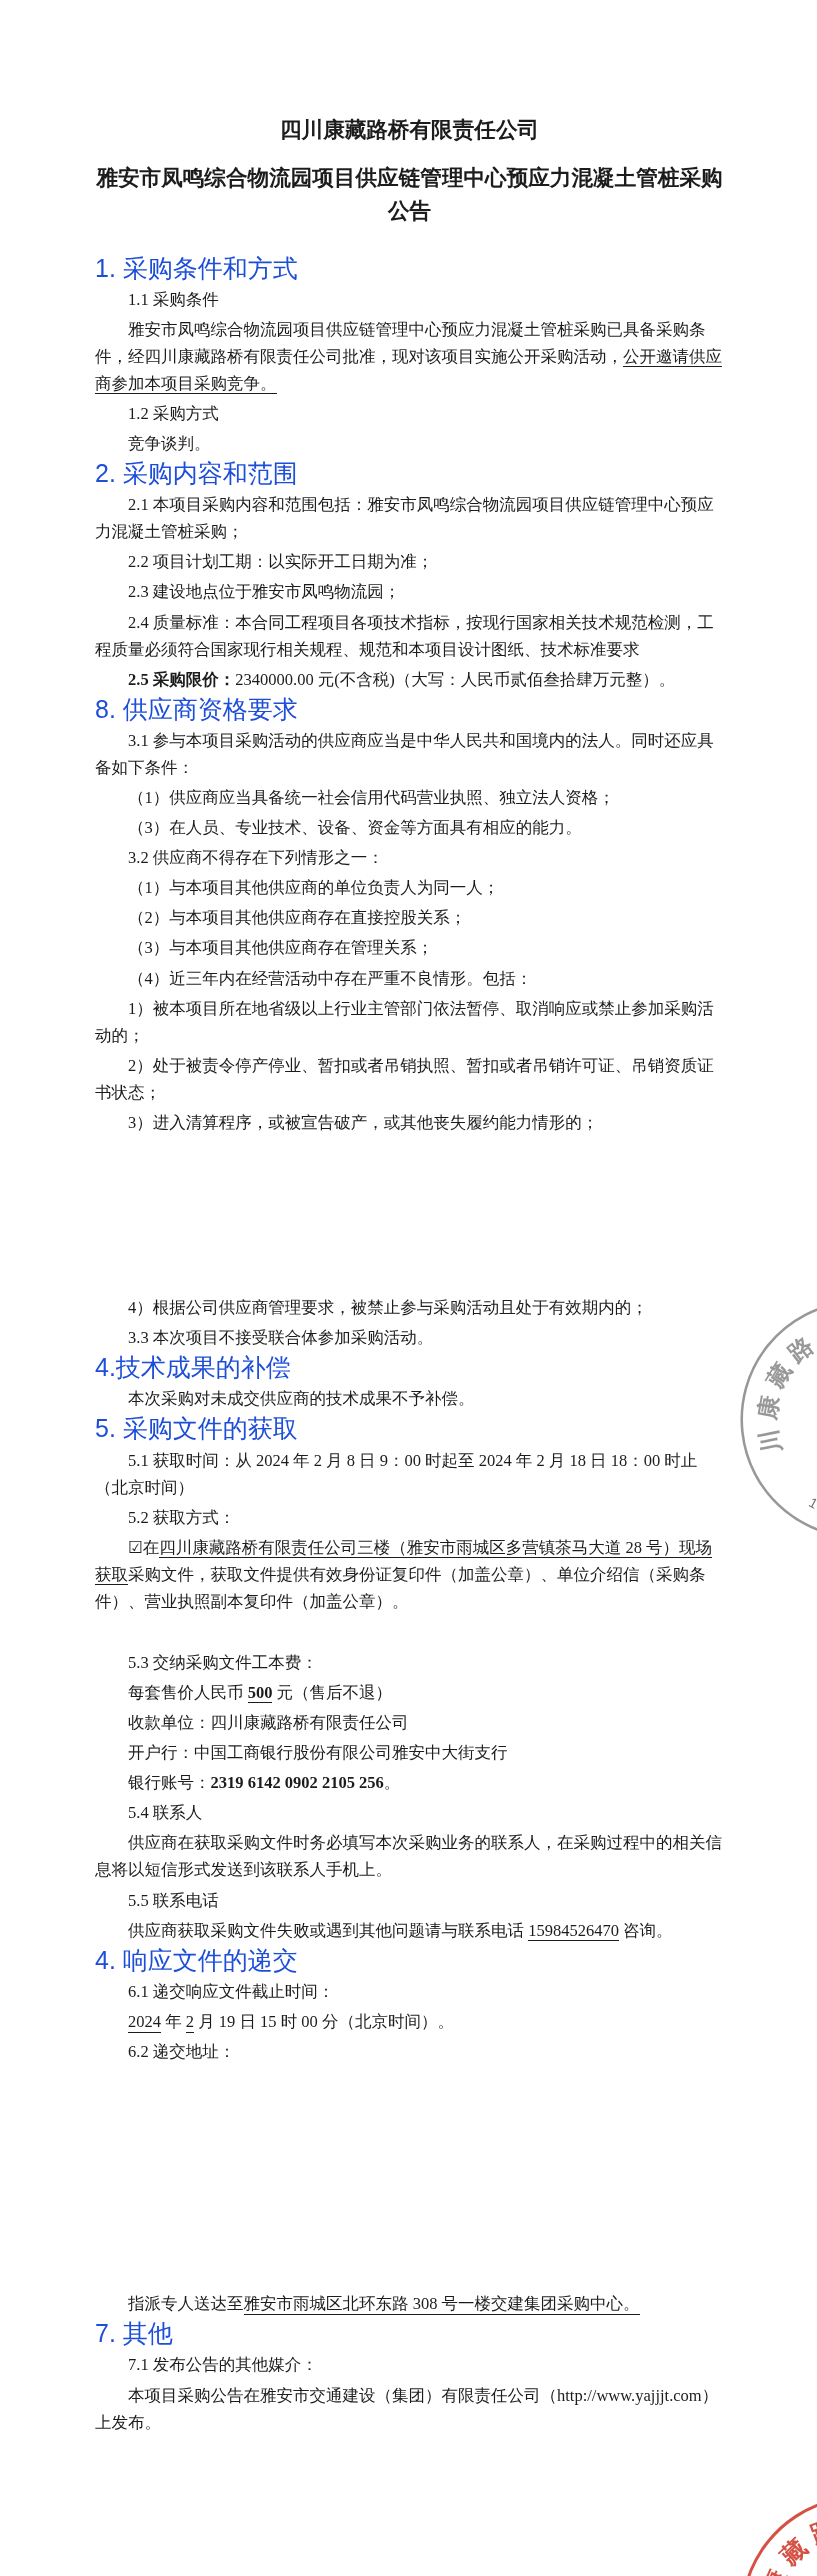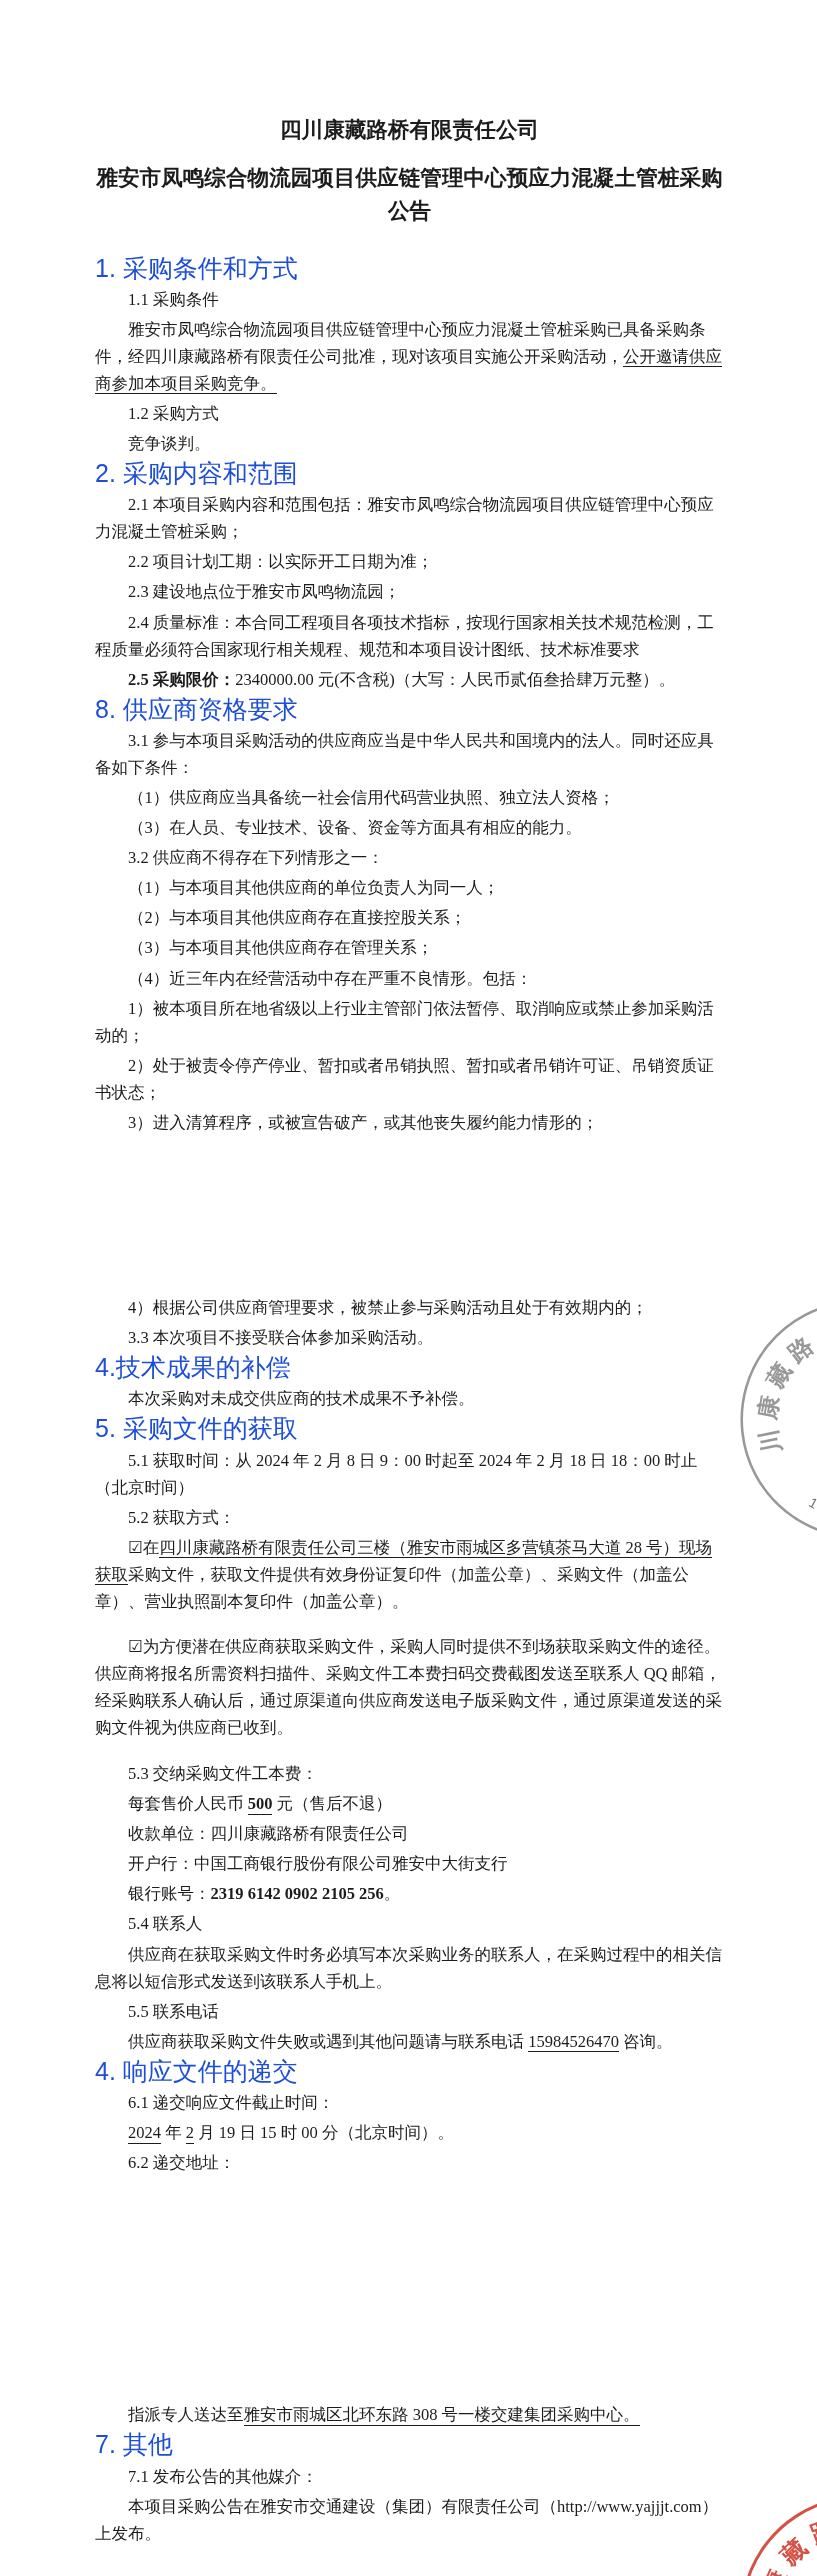--- a/index.html
+++ b/index.html
@@ -53,23 +53,22 @@
         <div class="para"><span>2）处于被责令停产停业、暂扣或者吊销执照、暂扣或者吊销许可证、吊销资质证书状态；</span></div>
         <div class="para"><span>3）进入清算程序，或被宣告破产，或其他丧失履约能力情形的；</span></div>
         <div class="gap-a"></div>
         <div class="para"><span>4）根据公司供应商管理要求，被禁止参与采购活动且处于有效期内的；</span></div>
         <div class="para"><span>3.3 本次项目不接受联合体参加采购活动。</span></div>
         <div class="h2">4.技术成果的补偿</div>
         <div class="para"><span>本次采购对未成交供应商的技术成果不予补偿。</span></div>
         <div class="h2">5. 采购文件的获取</div>
         <div class="para"><span>5.1 获取时间：从 2024 年 2 月 8 日 9：00 时起至 2024 年 2 月 18 日 18：00 时止（北京时间）</span></div>
         <div class="para"><span>5.2 获取方式：</span></div>
-        <div class="para"><span>☑在</span><span class="u">四川康藏路桥有限责任公司三楼（雅安市雨城区多营镇茶马大道 28 号）现场获取</span><span>采购文件，获取文件提供有效身份证复印件（加盖公章）、采购文件（加盖公章）、营业执照副本复印件（加盖公章）。</span></div>
+        <div class="para"><span>☑在</span><span class="u">四川康藏路桥有限责任公司三楼（雅安市雨城区多营镇茶马大道 28 号）现场获取</span><span>采购文件，获取文件提供有效身份证复印件（加盖公章）、单位介绍信（采购条件）、营业执照副本复印件（加盖公章）。</span></div>
         <div class="sp30"></div>
-        <div class="para"><span>☑为方便潜在供应商获取采购文件，采购人同时提供不到场获取采购文件的途径。供应商将报名所需资料扫描件、采购文件工本费扫码交费截图发送至联系人 QQ 邮箱，经采购联系人确认后，通过原渠道向供应商发送电子版采购文件，通过原渠道发送的采购文件视为供应商已收到。</span></div>
         <div class="sp30"></div>
         <div class="para"><span>5.3 交纳采购文件工本费：</span></div>
         <div class="para"><span>每套售价人民币 </span><span class="u b">500</span><span> 元（售后不退）</span></div>
         <div class="para"><span>收款单位：四川康藏路桥有限责任公司</span></div>
         <div class="para"><span>开户行：中国工商银行股份有限公司雅安中大街支行</span></div>
         <div class="para"><span>银行账号：</span><span class="b">2319 6142 0902 2105 256</span><span>。</span></div>
         <div class="para"><span>5.4 联系人</span></div>
         <div class="para"><span>供应商在获取采购文件时务必填写本次采购业务的联系人，在采购过程中的相关信息将以短信形式发送到该联系人手机上。</span></div>
         <div class="para"><span>5.5 联系电话</span></div>
         <div class="para"><span>供应商获取采购文件失败或遇到其他问题请与联系电话 </span><span class="u">15984526470</span><span> 咨询。</span></div>

